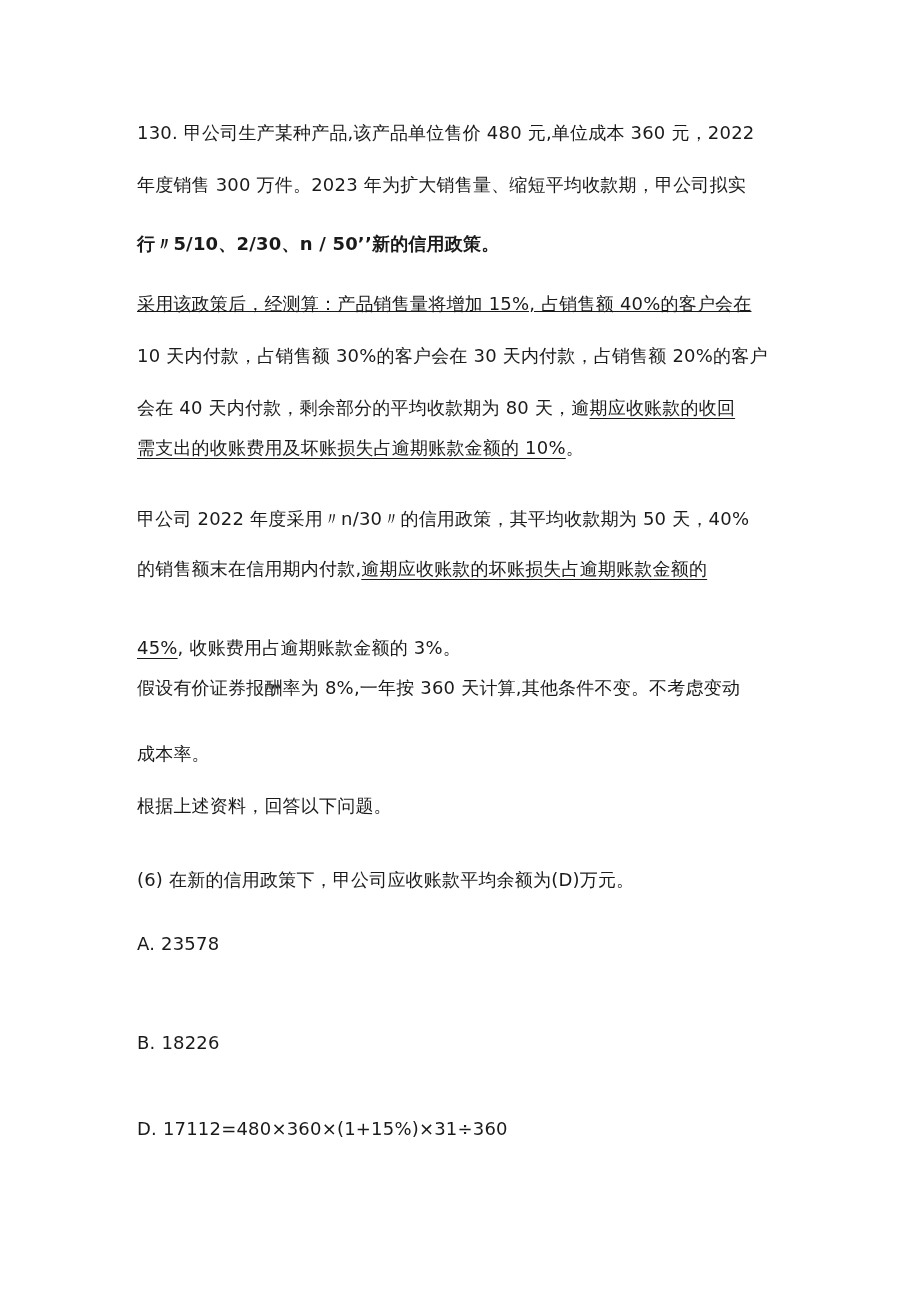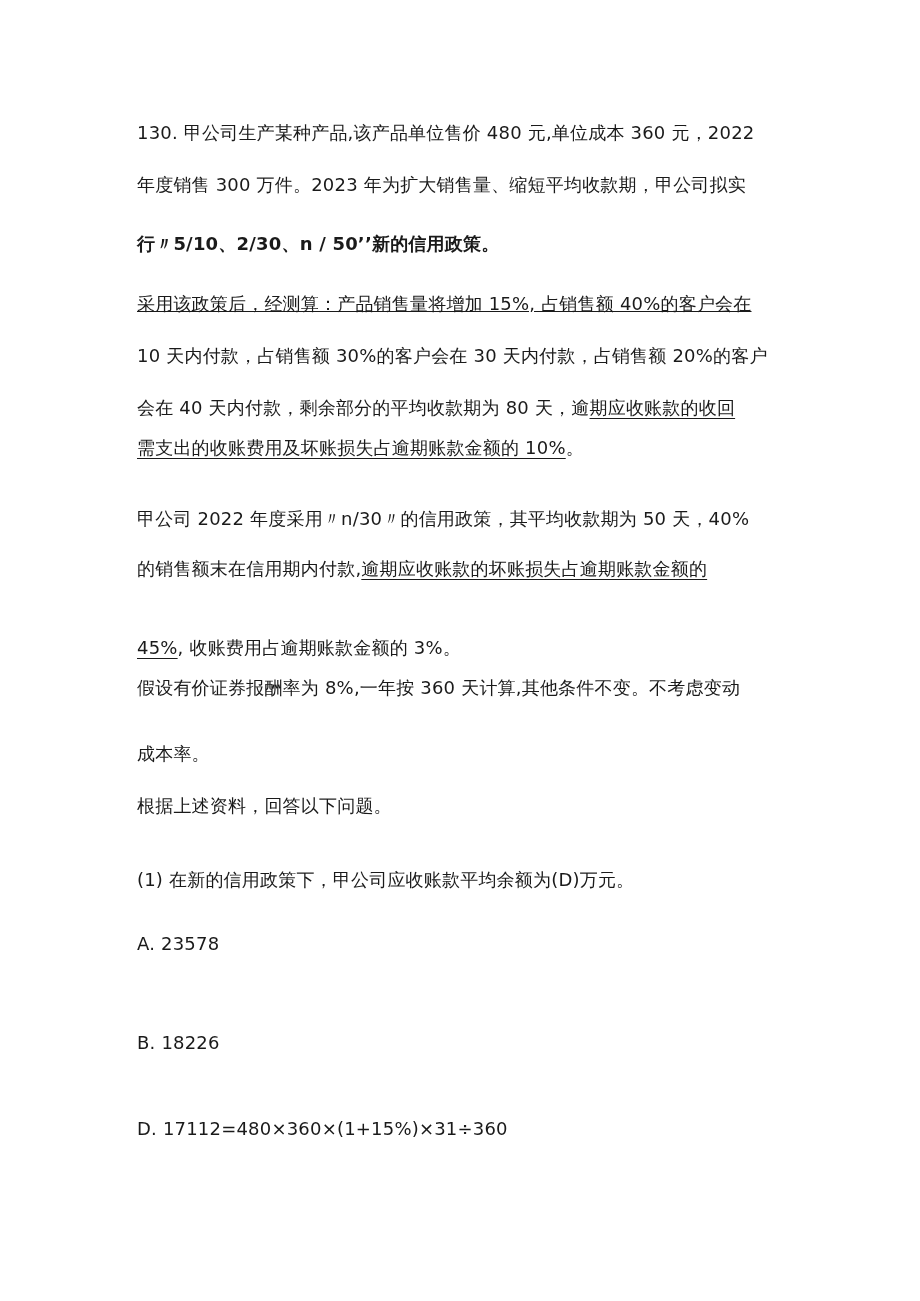--- a/index.html
+++ b/index.html
@@ -59,18 +59,18 @@
   </div>
   <div class="line" style="top:587px;margin-top:48px;">
     <span class="ul">45%</span><span>, 收账费用占逾期账款金额的 3%。</span>
   </div>
 
   <div class="line" style="top:675px;">假设有价证券报酬率为 8%,一年按 360 天计算,其他条件不变。不考虑变动</div>
   <div class="line" style="top:701px;margin-top:40px;">成本率。</div>
 
   <div class="line" style="top:793px;">根据上述资料，回答以下问题。</div>
 
-  <div class="line" style="top:867px;">(1) 在新的信用政策下，甲公司应收账款平均余额为(D)万元。</div>
+  <div class="line" style="top:867px;">(6) 在新的信用政策下，甲公司应收账款平均余额为(D)万元。</div>
   <div class="line" style="top:931px;">A. 23578</div>
   <div class="line" style="top:1005px;margin-top:25px;">B. 18226</div>
   <div class="line" style="top:1075px;margin-top:41px;">D. 17112=480×360×(1+15%)×31÷360</div>
 
 </div>
 
 </body></html>

